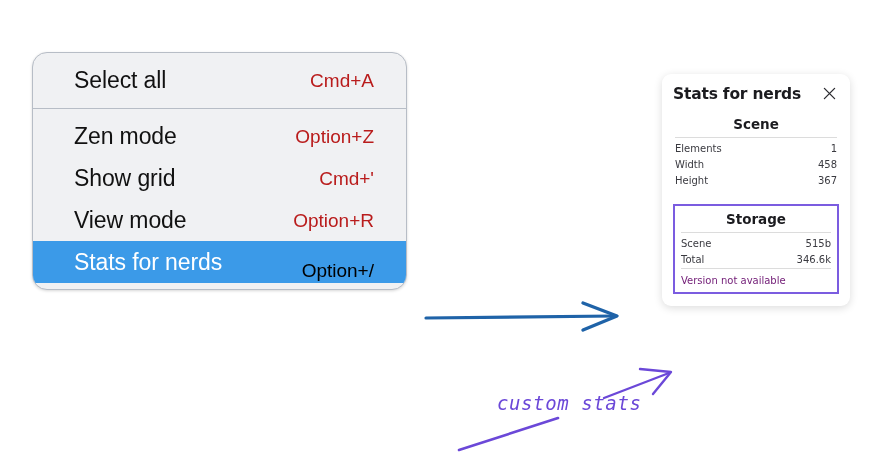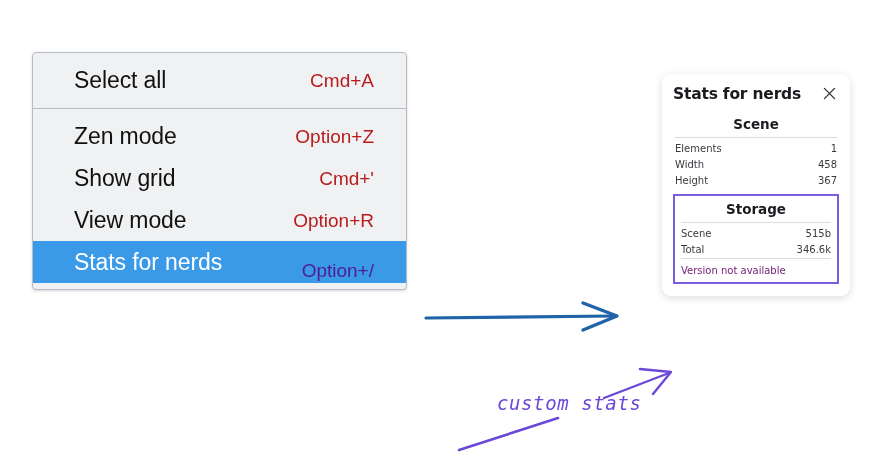--- a/index.html
+++ b/index.html
@@ -17,21 +17,21 @@
   }
 
   
   #context-menu {
     position: absolute;
     left: 32px;
     top: 52px;
     width: 375px;
     background: #f0f1f3;
     border: 1px solid #b7bdc6;
-    border-radius: 4px;
+    border-radius: 15px;
     box-shadow: 0 1px 3px rgba(0,0,0,0.16);
     overflow: hidden;
     box-sizing: border-box;
   }
   .menu-group {
     padding: 6px 0;
   }
   .menu-group.group-top { padding: 6px 0 7px 0; }
   .menu-divider {
     height: 1px;
@@ -55,21 +55,21 @@
   }
   .menu-item .mi-shortcut {
     font-size: 19px;
     color: #b91c1c;
     line-height: 1;
   }
   .menu-item.is-selected {
     background: #3b9ae8;
   }
   .menu-item.is-selected .mi-label { color: #ffffff; }
-  .menu-item.is-selected .mi-shortcut { color: #4c1d95; margin-top: 17px; }
+  .menu-item.is-selected .mi-shortcut { color: #000000; margin-top: 17px; }
 
   
   #stats-panel {
     position: absolute;
     left: 662px;
     top: 74px;
     width: 188px;
     background: #ffffff;
     border-radius: 9px;
     box-shadow: 0 2px 9px rgba(0,0,0,0.14);
@@ -117,21 +117,21 @@
     align-items: baseline;
     font-size: 10px;
     color: #3a3a40;
     padding: 2px 2px 3px 2px;
   }
   .sp-row .sp-key { }
   .sp-row .sp-val { }
 
   .sp-outlined {
     border: 2px solid #7b5ce0;
-    margin-top: 5px;
+    margin-top: 15px;
     padding: 2px 4px 4px 4px;
     box-sizing: border-box;
   }
   .sp-single {
     font-size: 10px;
     color: #701a75;
     padding: 3px 2px 2px 2px;
   }
 
   

